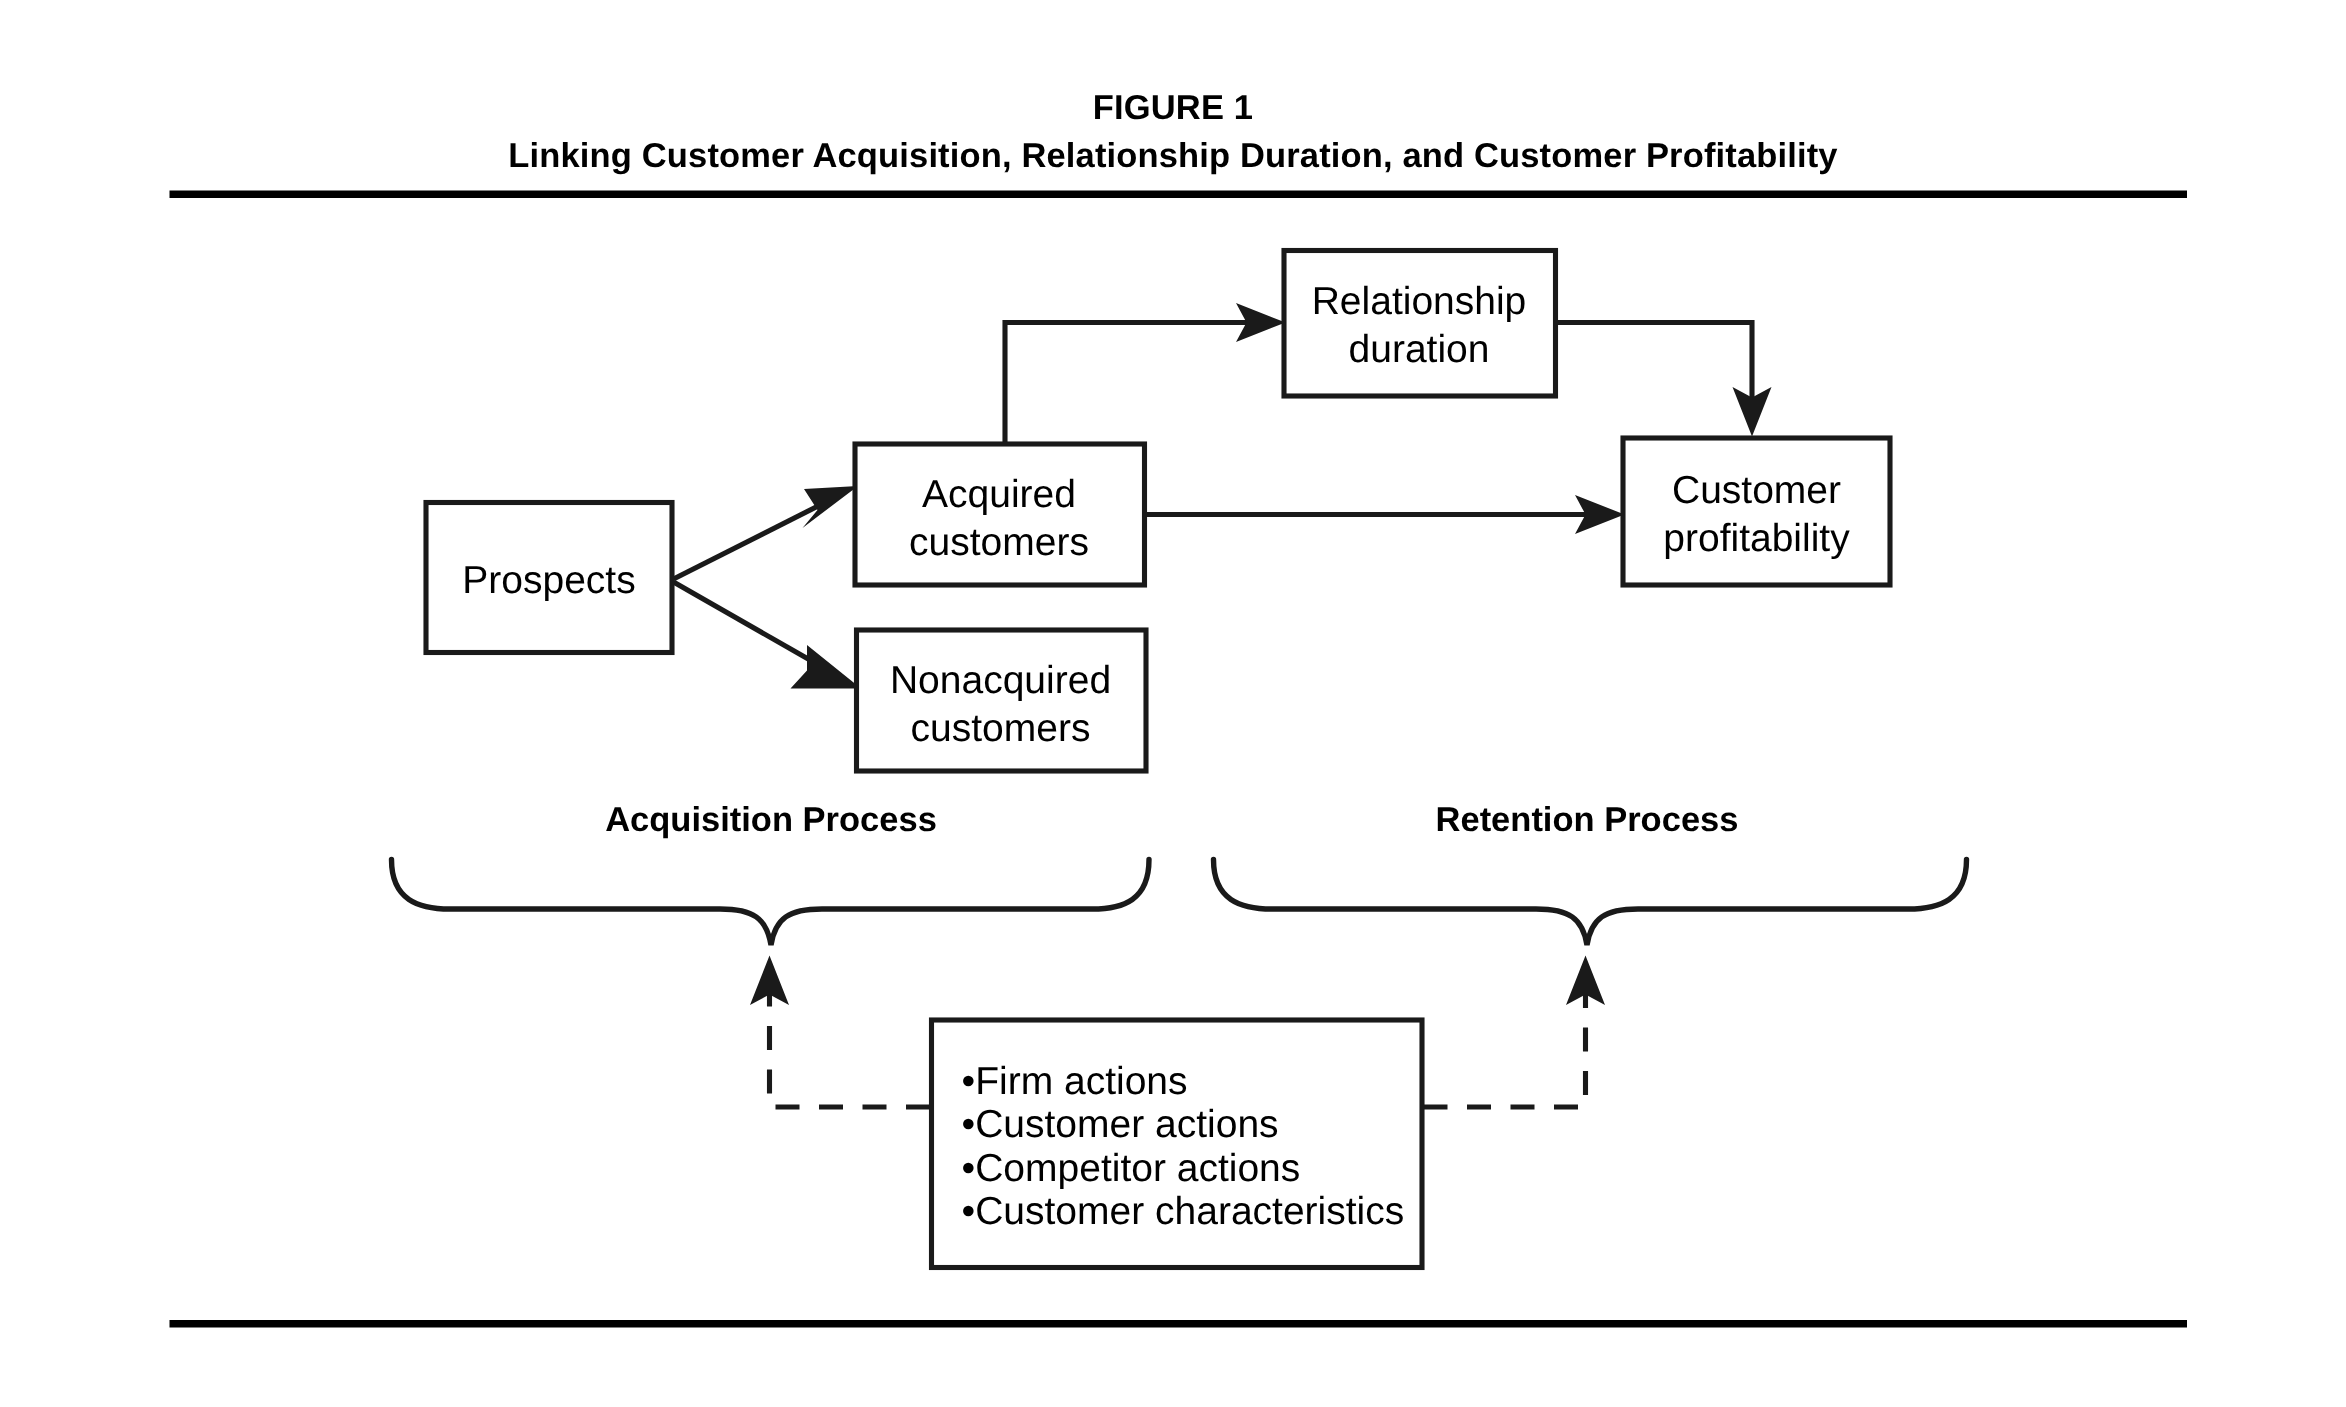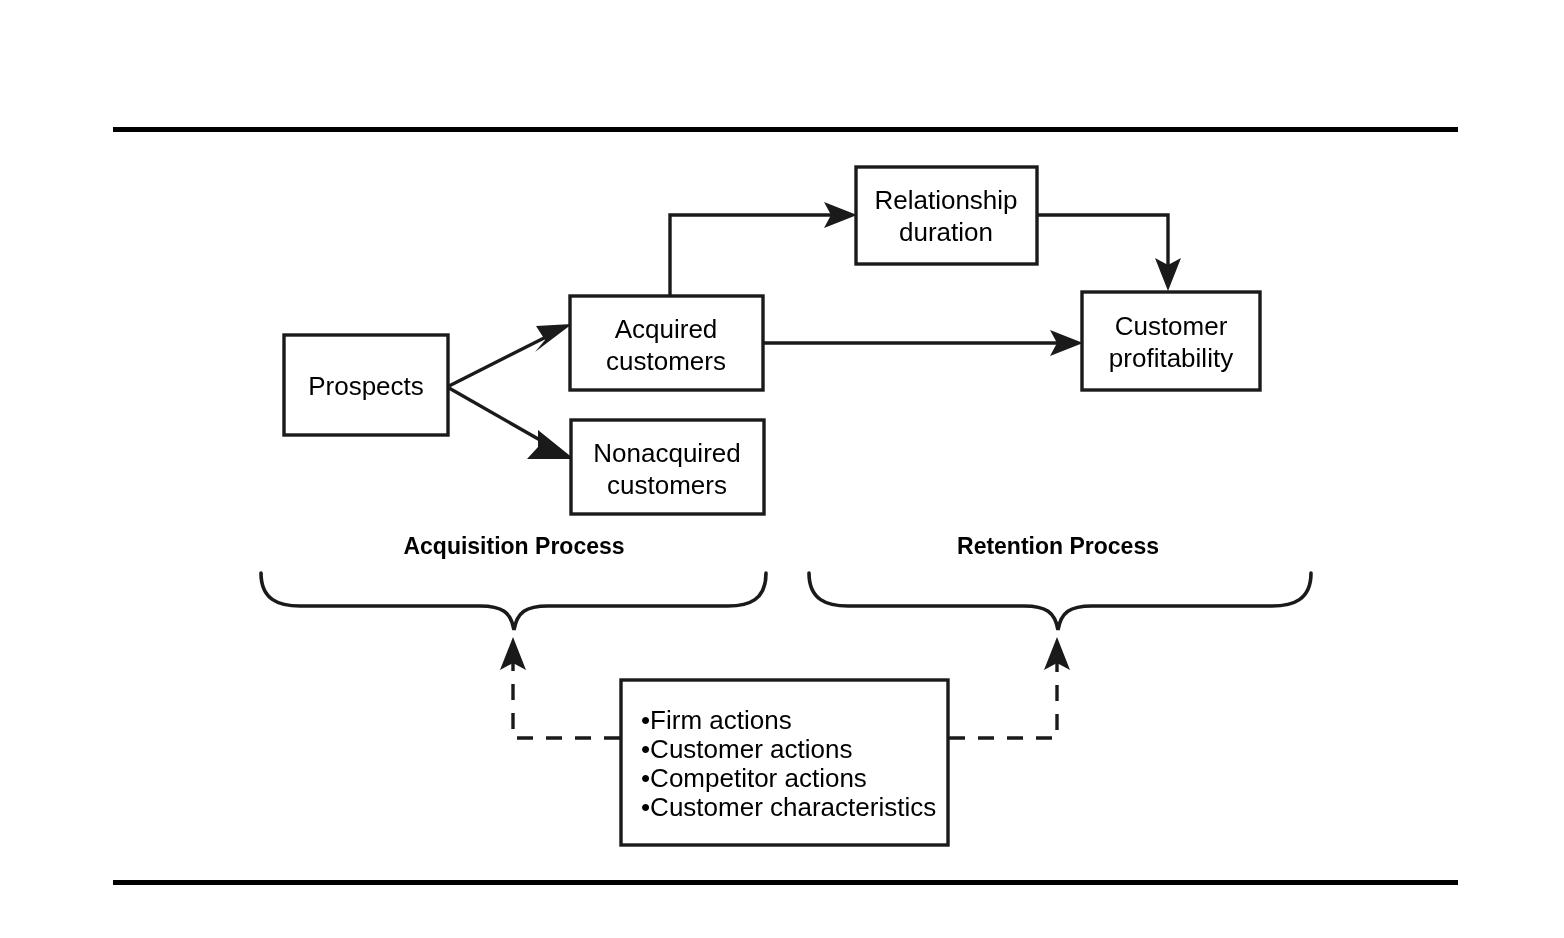--- a/index.html
+++ b/index.html
@@ -90,21 +90,23 @@
     font-weight: bold;
     fill: #000000;
     text-anchor: middle;
   }
 </style>
 </head>
 <body>
 
 <div id="page">
 
-
+  <div class="fig-title" id="fig-label">FIGURE 1</div>
+
+  <div class="fig-title" id="fig-subtitle">Linking Customer Acquisition, Relationship Duration, and Customer Profitability</div>
 
   <svg id="diagram" width="1564" height="938" viewBox="0 0 1564 938">
 
     <line class="rule" x1="113" y1="129.5" x2="1458" y2="129.5"></line>
     <line class="rule" x1="113" y1="882.5" x2="1458" y2="882.5"></line>
 
     <g>
       <line class="conn" x1="449" y1="386" x2="554" y2="333"></line>
       <polygon class="arrowhead" points="572,324 536,326 545,340 535,352"></polygon>
     </g>

